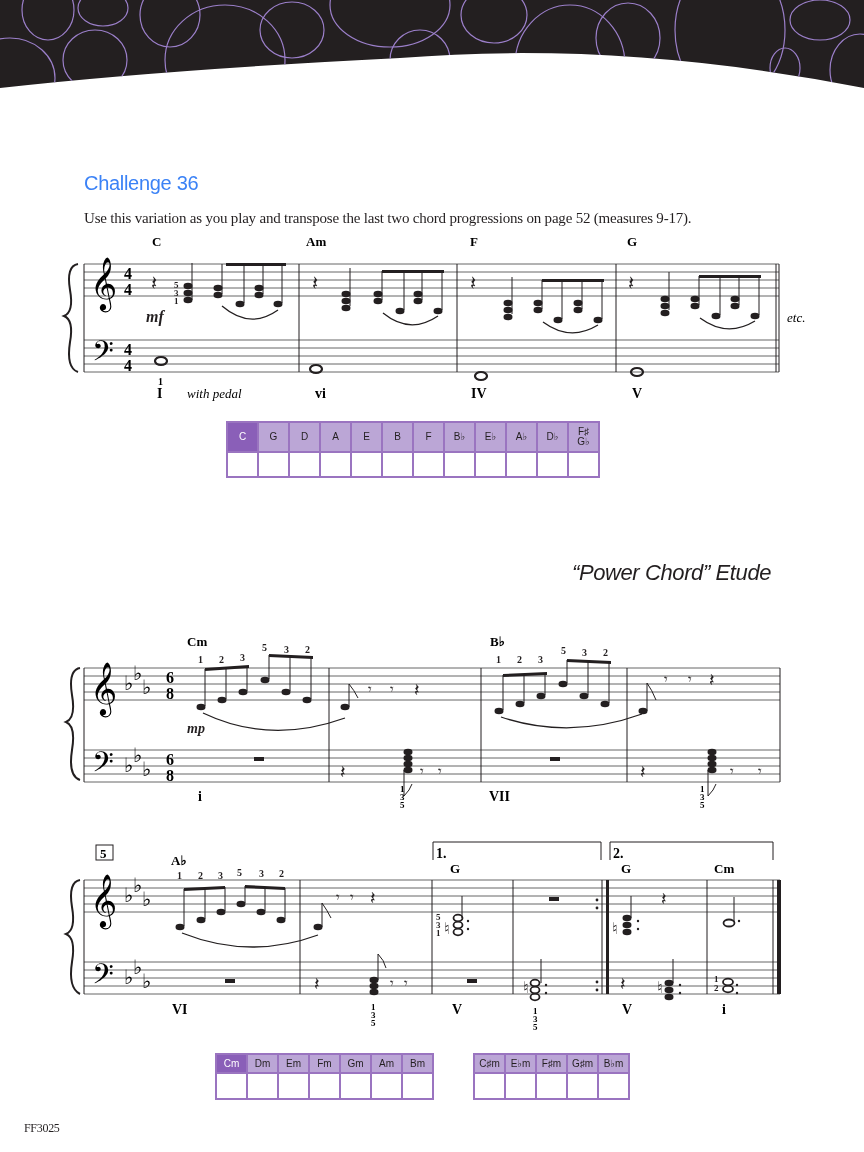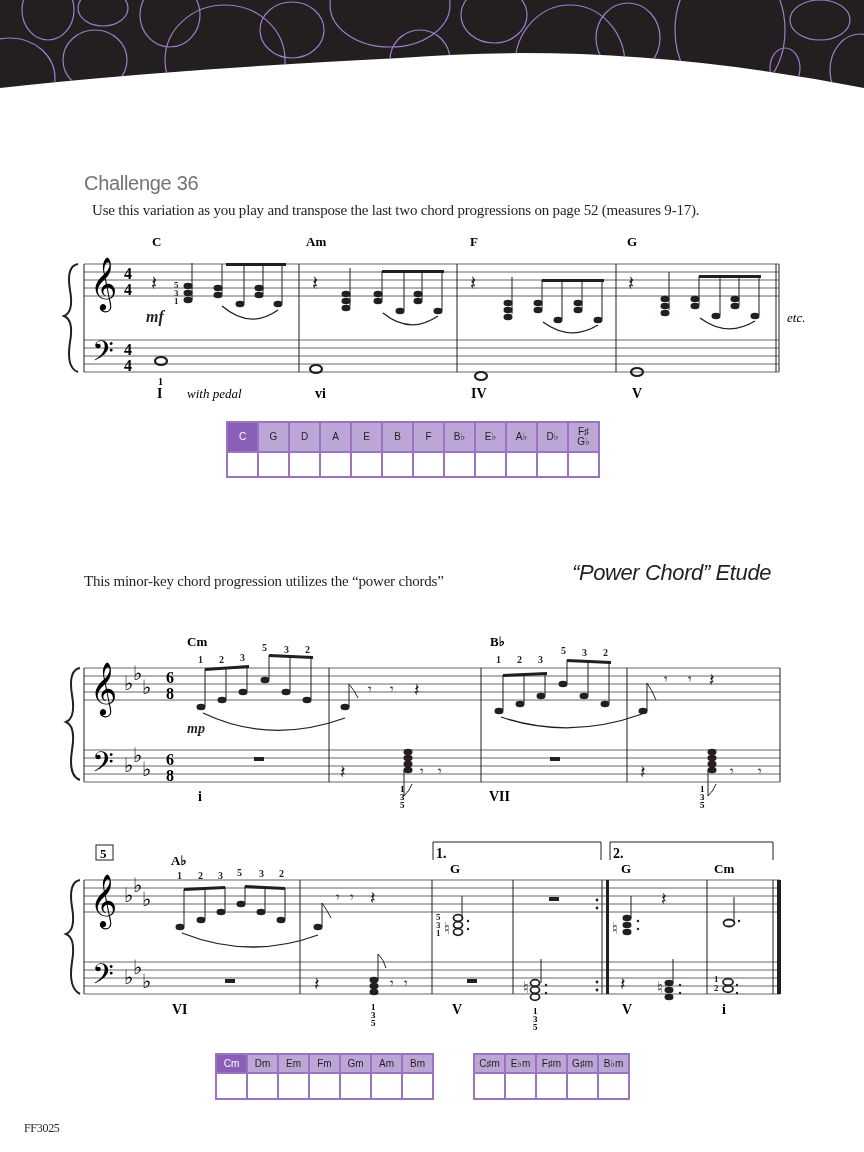--- a/index.html
+++ b/index.html
@@ -1,20 +1,20 @@
 <!DOCTYPE html>
 <html><head>
 <meta charset="utf-8">
 <style>
   html, body { margin: 0; padding: 0; background: #ffffff; }
   body { width: 864px; height: 1152px; position: relative; overflow: hidden; font-family: "Liberation Serif", serif; color: #231f20; }
   .abs { position: absolute; }
   .header-band { position: absolute; left: 0; top: 0; width: 864px; height: 100px; }
-  .challenge-title { left: 84px; top: 172px; font-family: "Liberation Sans", sans-serif; font-size: 20px; letter-spacing: -0.3px; color: #737373; }
-  .instr { left: 84px; top: 202px; font-size: 15px; letter-spacing: -0.2px; margin-left: 8px; }
+  .challenge-title { left: 84px; top: 172px; font-family: "Liberation Sans", sans-serif; font-size: 20px; letter-spacing: -0.3px; color: #3b82f6; }
+  .instr { left: 84px; top: 210px; font-size: 15px; letter-spacing: -0.2px; }
   .etude-title { left: 572px; top: 560px; font-family: "Liberation Sans", sans-serif; font-size: 22px; letter-spacing: -0.4px; font-style: italic; }
   .intro { left: 84px; top: 571px; font-size: 15px; line-height: 21px; letter-spacing: -0.2px; }
   .footer-code { left: 24px; top: 1121px; font-size: 12px; letter-spacing: -0.3px; }
   .page-num { left: 868px; top: 1114px; font-size: 19px; }
   table.keys { position: absolute; border-collapse: collapse; font-family: "Liberation Sans", sans-serif; }
   table.keys td { border: 2px solid #9a74c0; width: 29px; padding: 0; text-align: center; vertical-align: middle; }
   table.keys tr.hdr td { height: 28px; background: #bba6d6; font-size: 10px; color: #231f20; line-height: 10px; }
   table.keys tr.hdr td.active { background: #8a5fb8; color: #ffffff; }
   table.keys tr.blank td { height: 23px; background: #ffffff; }
   table.keys2 td { width: 29px; }
@@ -234,21 +234,20 @@
         <td></td>
     <td></td>
         <td></td>
     <td></td>
         <td></td>
   </tr>
 </tbody>
   </table>
 
 <div class="abs intro">
-  <div>This minor-key chord progression utilizes the “power chords”</div>
 </div>
 <div class="abs etude-title">“Power Chord” Etude</div>
 
 <svg class="abs" style="left:0;top:630px;" width="864" height="195" viewBox="0 630 864 195">
   <g font-weight="bold" font-size="13">
     <text x="187" y="646">Cm</text>
     <text x="490" y="646">B♭</text>
   </g>
   <path d="M80 668 Q68 670 72 695 Q76 718 66 722 Q76 726 72 750 Q68 776 80 780" fill="none" stroke="#231f20" stroke-width="2"></path>
   <g stroke="#555" stroke-width="0.9">

